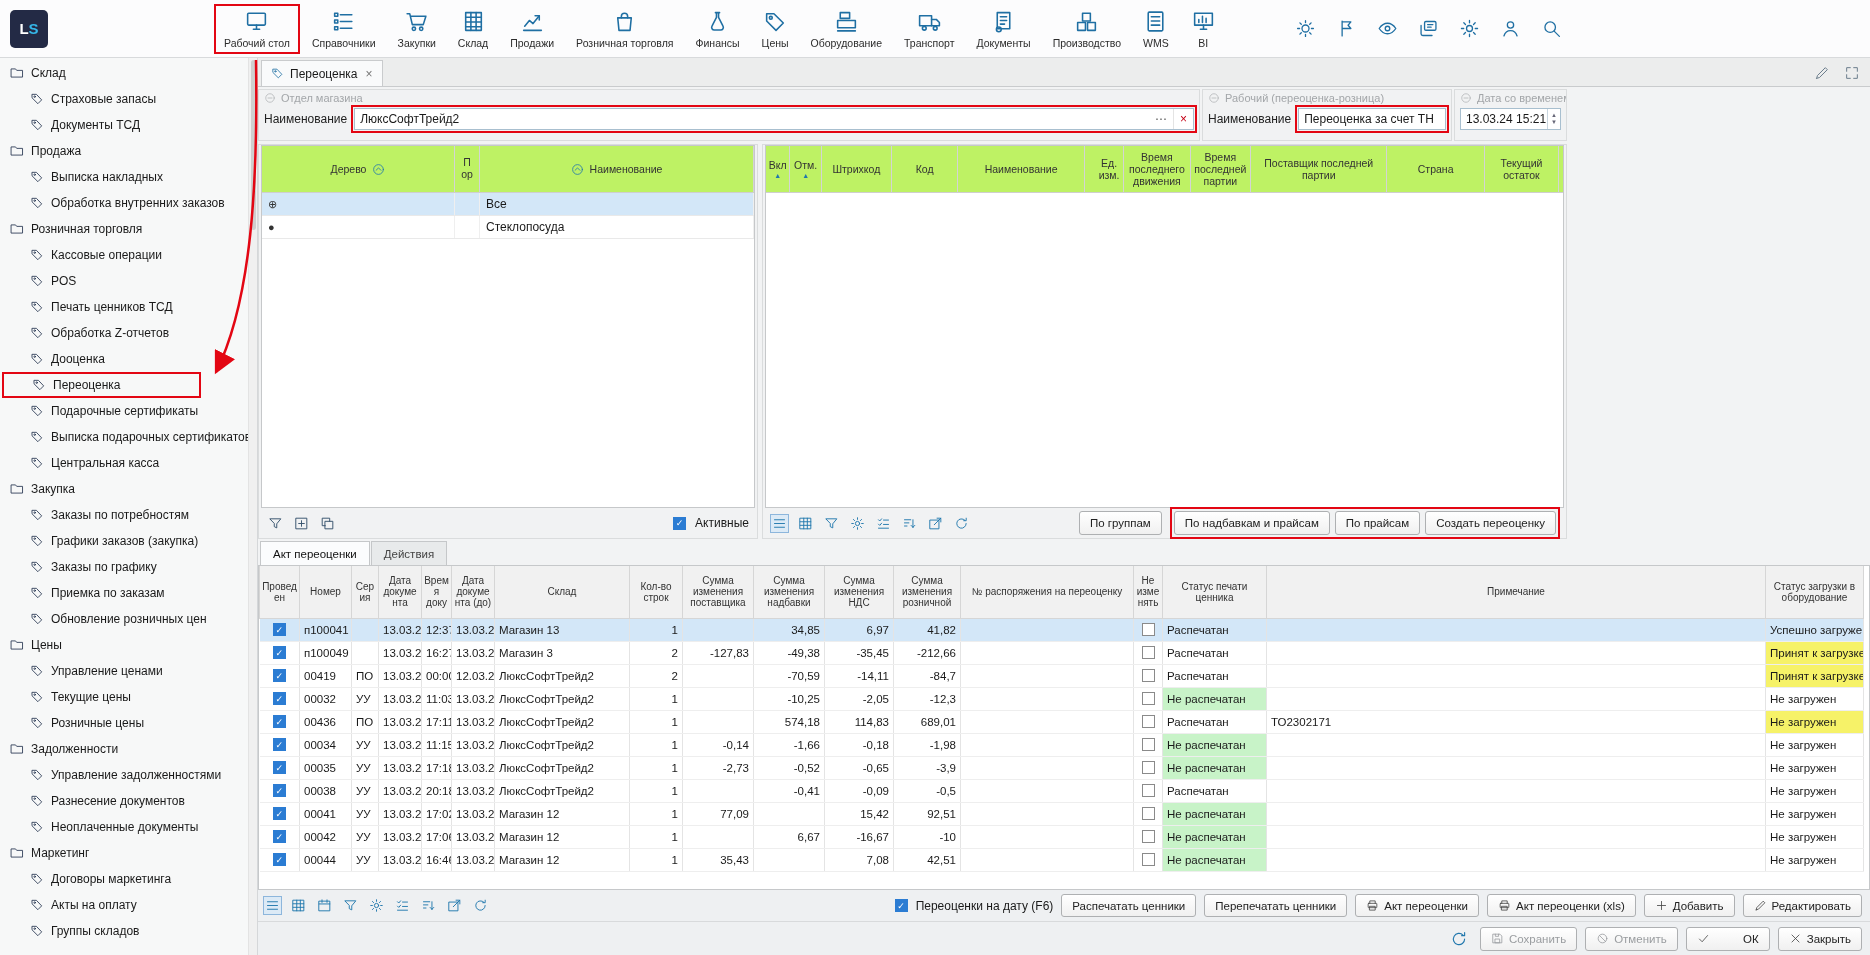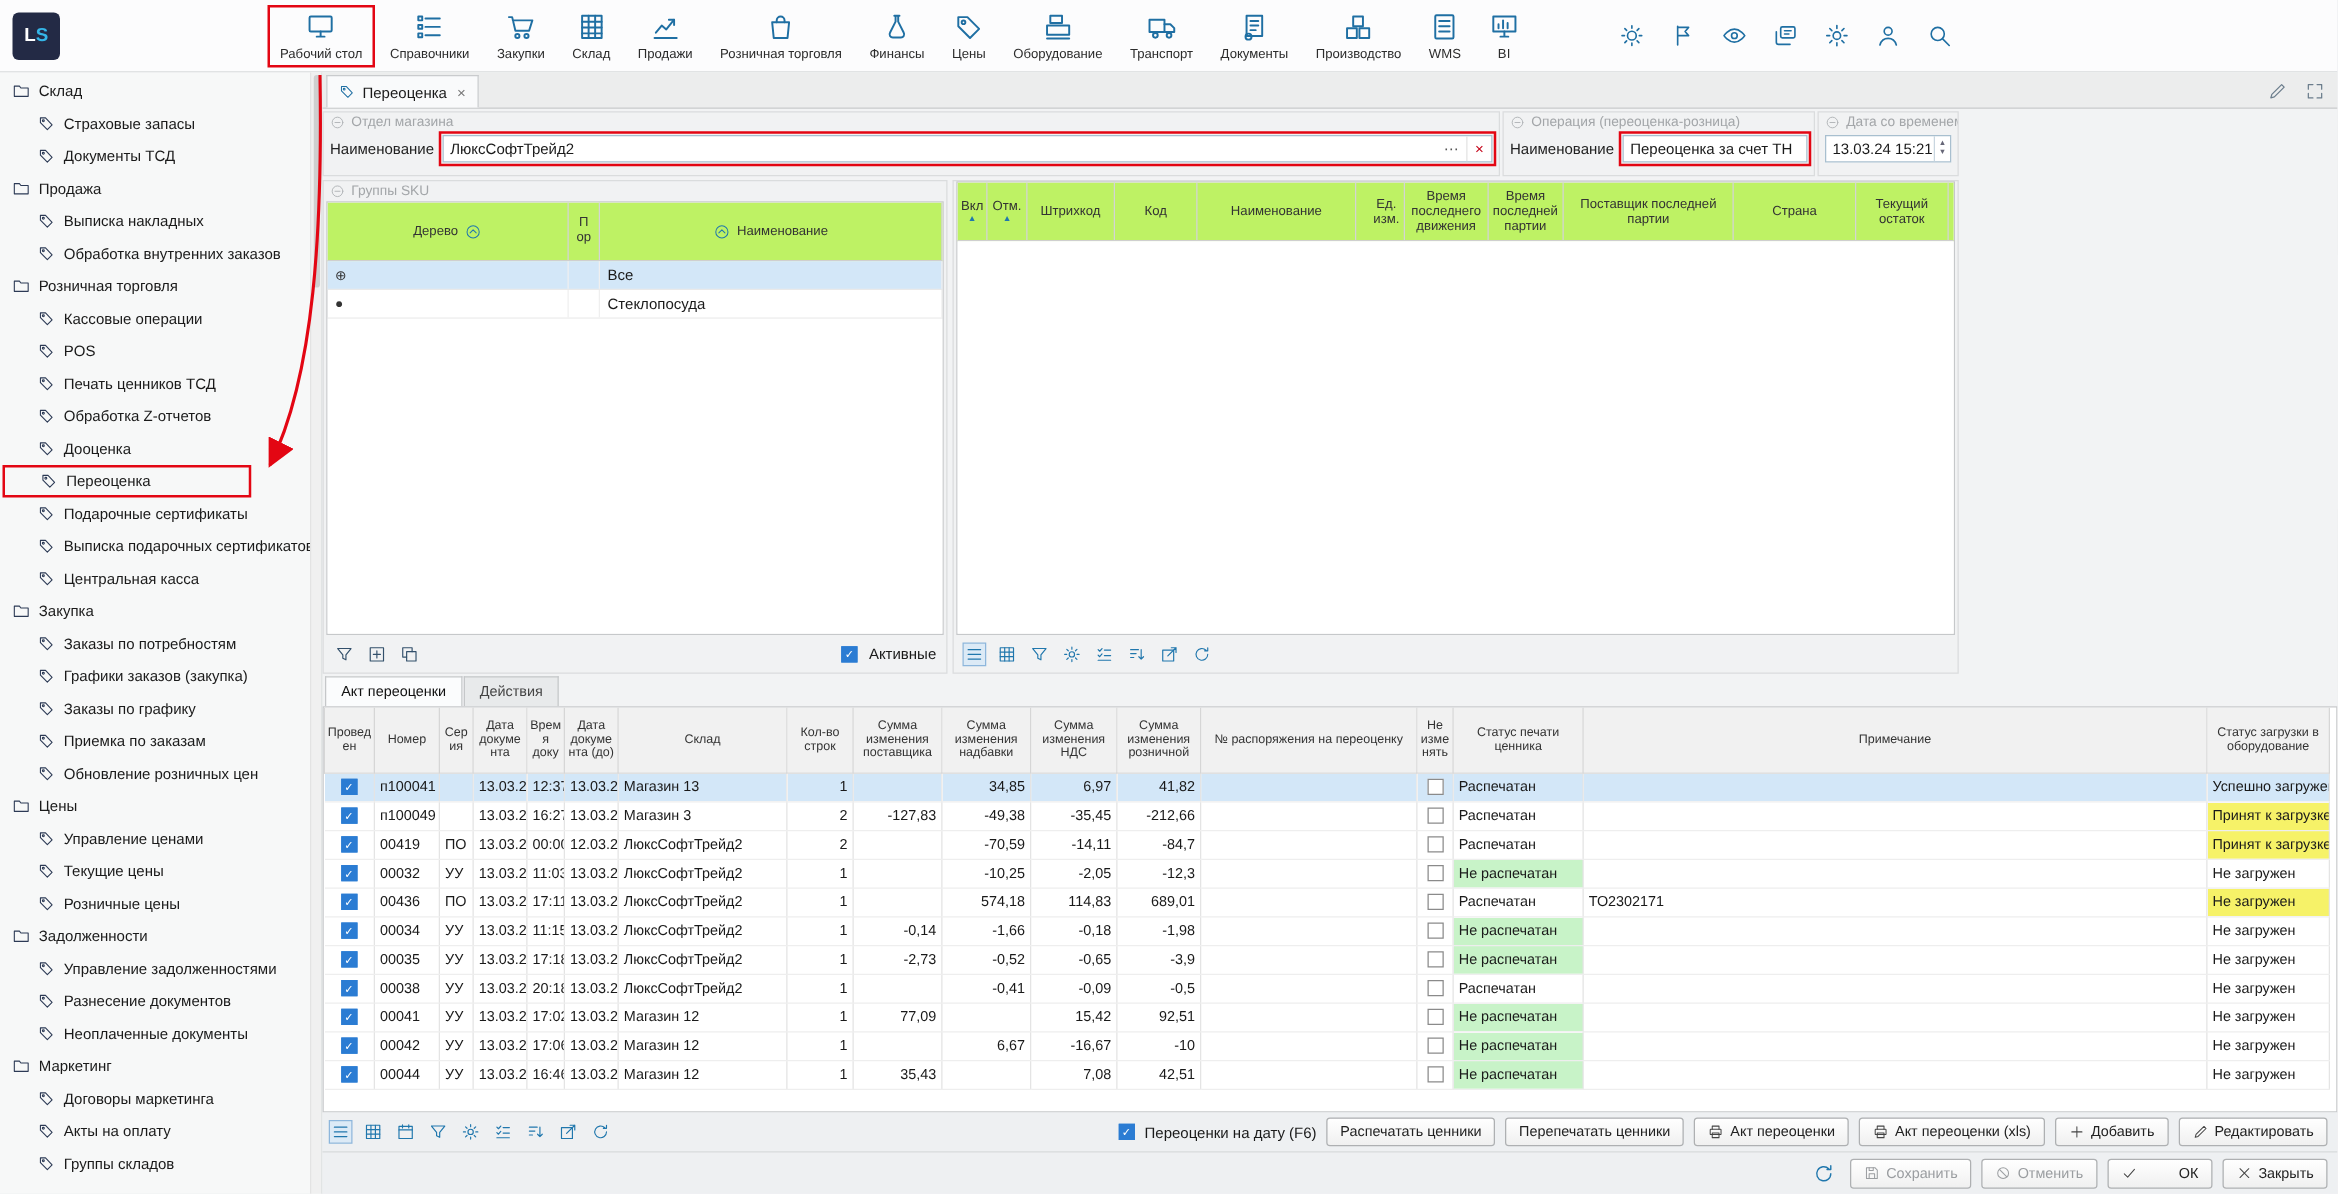--- a/index.html
+++ b/index.html
@@ -661,21 +661,21 @@
           </div>
         </div>
         <div class="panel p-op">
           <div class="gtitle">
             <span class="icon">
                 <svg viewBox="0 0 24 24">
                   <circle cx="12" cy="12" r="8.5"></circle>
                   <path d="M8 12h8"></path>
                 </svg>
               </span>
-            <span>Операция (переоценка-розница)</span>
+            <span>Рабочий (переоценка-розница)</span>
           </div>
           <div class="frow">
             <span class="flabel">Наименование</span>
             <div class="tfield red-annot">
               <span class="ival">Переоценка за счет ТН</span>
             </div>
           </div>
         </div>
         <div class="panel p-date">
           <div class="gtitle">
@@ -694,29 +694,20 @@
                   <span>▲</span>
                   <span>▼</span>
                 </span>
             </div>
           </div>
         </div>
       </div>
 
       <div class="mid">
         <div class="panel sku-panel">
-          <div class="gtitle">
-            <span class="icon">
-                <svg viewBox="0 0 24 24">
-                  <circle cx="12" cy="12" r="8.5"></circle>
-                  <path d="M8 12h8"></path>
-                </svg>
-              </span>
-            <span>Группы SKU</span>
-          </div>
           <div class="tablebox">
             <div class="hd-row">
               <div class="hd-cell c1">
                 <span>Дерево</span>
                 <span class="icon sortic" style="margin-left:6px">
                     <svg viewBox="0 0 24 24">
                       <circle cx="12" cy="12" r="9"></circle>
                       <path d="M7.5 13.5L12 9l4.5 4.5"></path>
                     </svg>
                   </span>
@@ -888,20 +879,28 @@
                     <path d="M10 14L20.5 3.5M14.5 3.5h6v6"></path>
                   </svg>
                 </span>
                 <span class="icon ptool-ic blue">
                   <svg viewBox="0 0 24 24">
                     <path d="M19.5 12a7.5 7.5 0 1 1-2.2-5.3M19.5 3.5v4h-4"></path>
                   </svg>
                 </span>
               </div>
             <div class="spacer"></div>
+            <div class="gp-buttons">
+              <button class="btn">По группам</button>
+              <div class="red-frame-btns">
+                <button class="btn">По надбавкам и прайсам</button>
+                <button class="btn">По прайсам</button>
+                <button class="btn">Создать переоценку</button>
+              </div>
+            </div>
           </div>
         </div>
       </div>
     </div>
 
     <div class="btabs">
       <div class="btab active">Акт переоценки</div>
       <div class="btab">Действия</div>
     </div>
 

